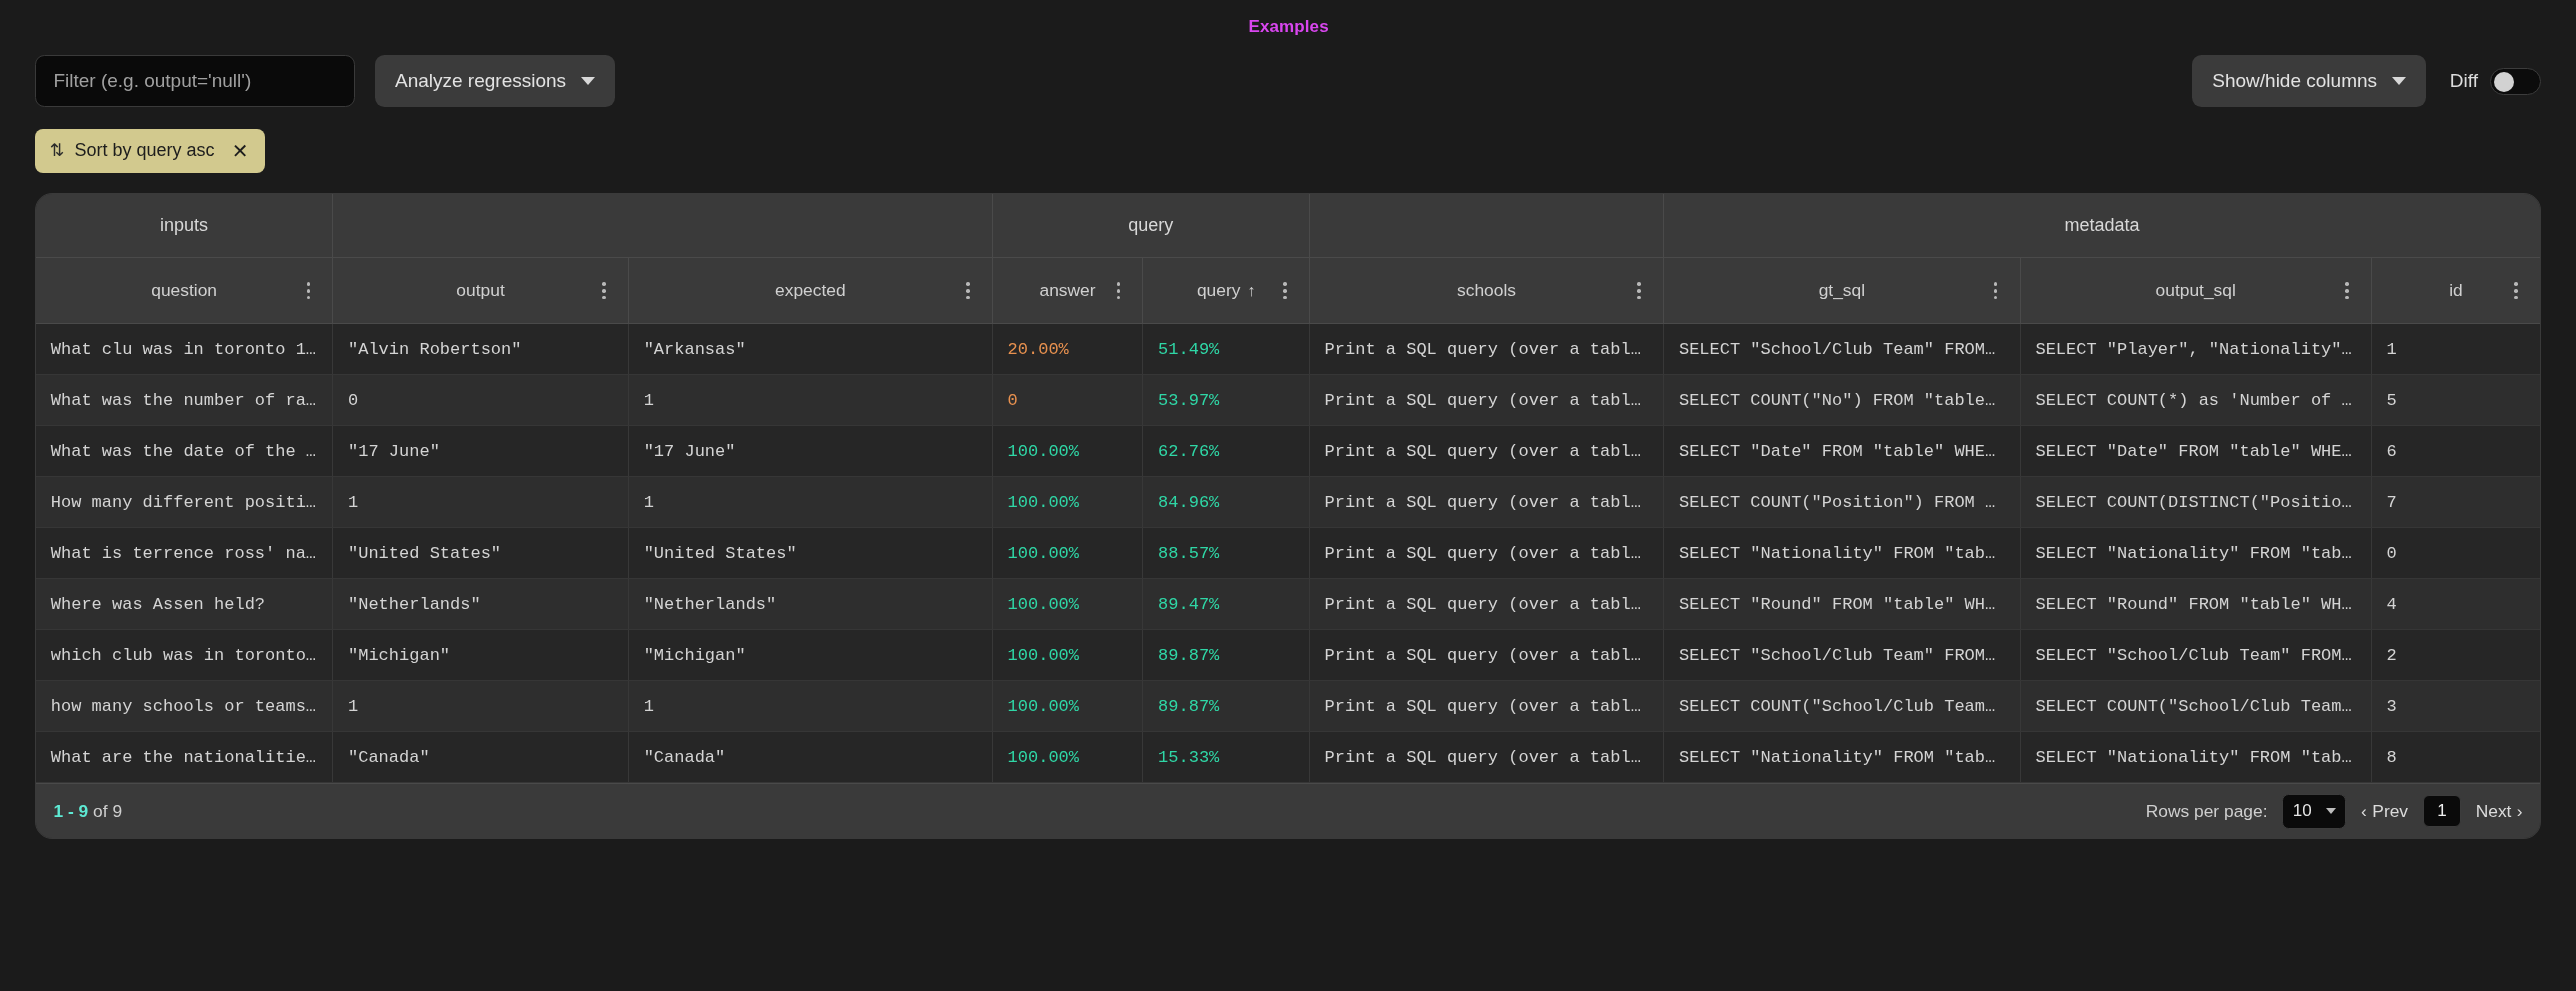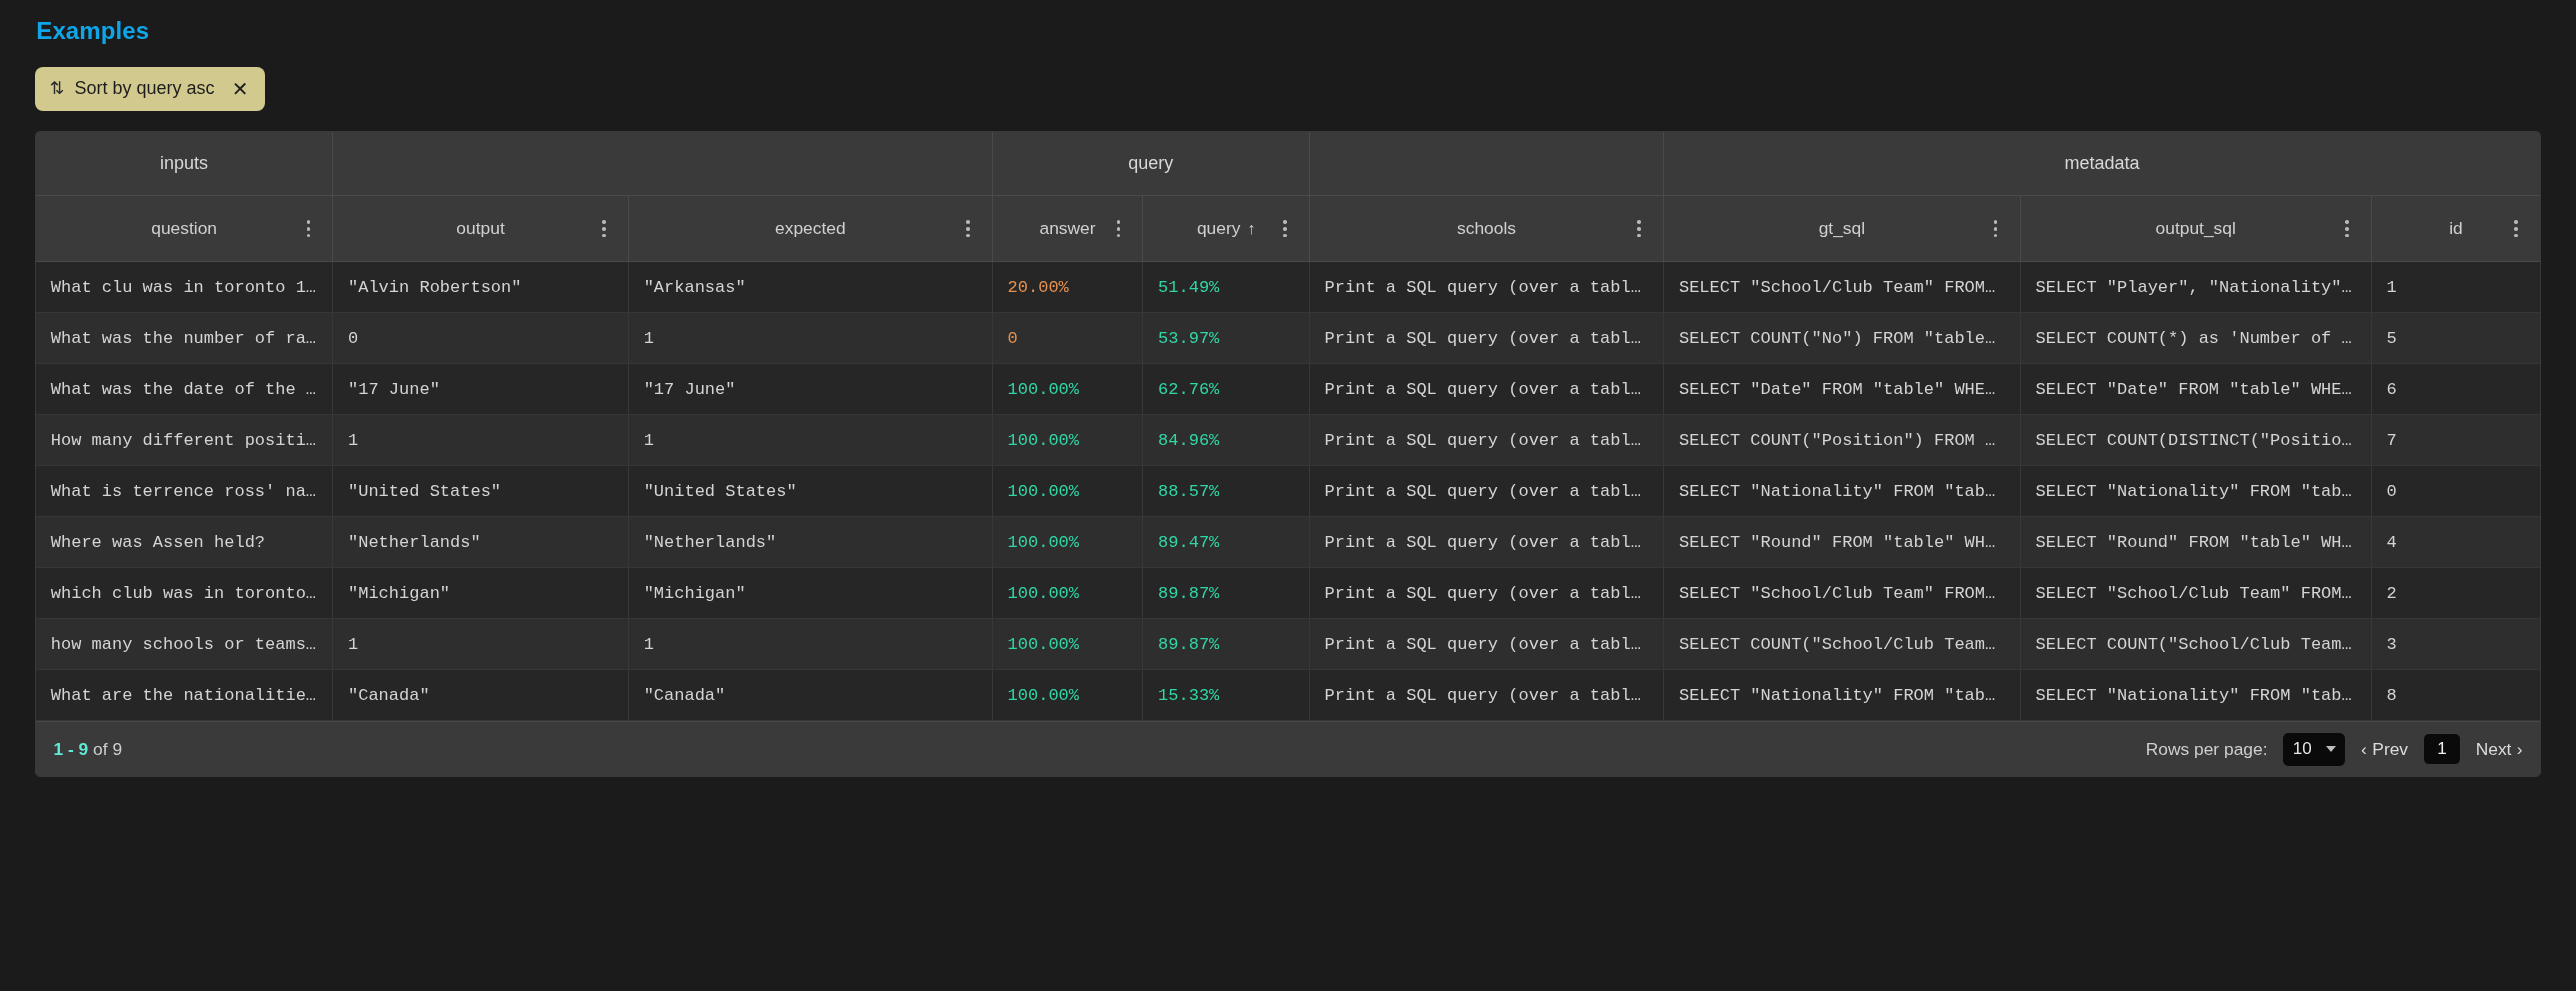--- a/index.html
+++ b/index.html
@@ -7,22 +7,22 @@
     width: 2576px; height: 991px;
     background: #1b1b1b;
     font-family: "Liberation Sans", sans-serif;
     color: #e8e8e8;
     overflow: hidden;
   }
   .page { width: 2576px; height: 991px; padding: 0 35px; position: relative; }
 
   
   .page-title {
-    font-size: 24px; font-weight: bold; color: #0ea5e9;
-    letter-spacing: 0.1px; padding: 17.4px 0 0 1.3px;
+    font-size: 17px; font-weight: bold; color: #d946ef;
+    letter-spacing: 0.1px; padding: 17.4px 0 0 1.3px; text-align: center;
   }
 
   
   .toolbar {
     display: flex; align-items: center;
     margin-top: 18px; height: 52px;
   }
   .filter-input {
     width: 320px; height: 52px;
     background: #0a0a0a;
@@ -77,21 +77,21 @@
     padding: 0 16px 0 14.8px;
     cursor: pointer;
   }
   .chip-sort-icon { font-size: 17.4px; line-height: 1; letter-spacing: -2px; color: #2b2b2b; }
   .chip-x { font-size: 20px; color: #1d1d1d; margin-left: 5.4px; cursor: pointer; line-height: 1; }
 
   
   .table-wrap {
     margin-top: 20px;
     background: #2b2b2b;
-    border-radius: 5px;
+    border-radius: 17px;
     border: 0.7px solid #3a3a3a;
     overflow: hidden;
     width: 2506px;
   }
   table { border-collapse: collapse; width: 100%; table-layout: fixed; }
 
   tr.group-row th {
     background: #3a3a3a;
     height: 64px;
     color: #d8d8d8;
@@ -184,20 +184,38 @@
     font-size: 17px; color: #f0f0f0; cursor: pointer;
   }
 </style>
 </head>
 <body>
 
 <div class="page">
 
   <div class="page-title">Examples</div>
 
+  <div class="toolbar">
+    <input class="filter-input" type="text" placeholder="Filter (e.g. output='null')" style="">
+    <button class="btn-grey ml-30">
+      <span>Analyze regressions</span>
+      <span class="caret"></span>
+    </button>
+
+    <div class="spacer"></div>
+
+    <button class="btn-grey">
+      <span>Show/hide columns</span>
+      <span class="caret"></span>
+    </button>
+    <span class="diff-label">Diff</span>
+    <div class="toggle">
+      <span class="knob"></span>
+    </div>
+  </div>
 
   <div class="chip-row">
     <div class="chip">
       <span class="chip-sort-icon">⇅</span>
       <span>Sort by query asc</span>
       <span class="chip-x">✕</span>
     </div>
   </div>
 
   <div class="table-wrap">

